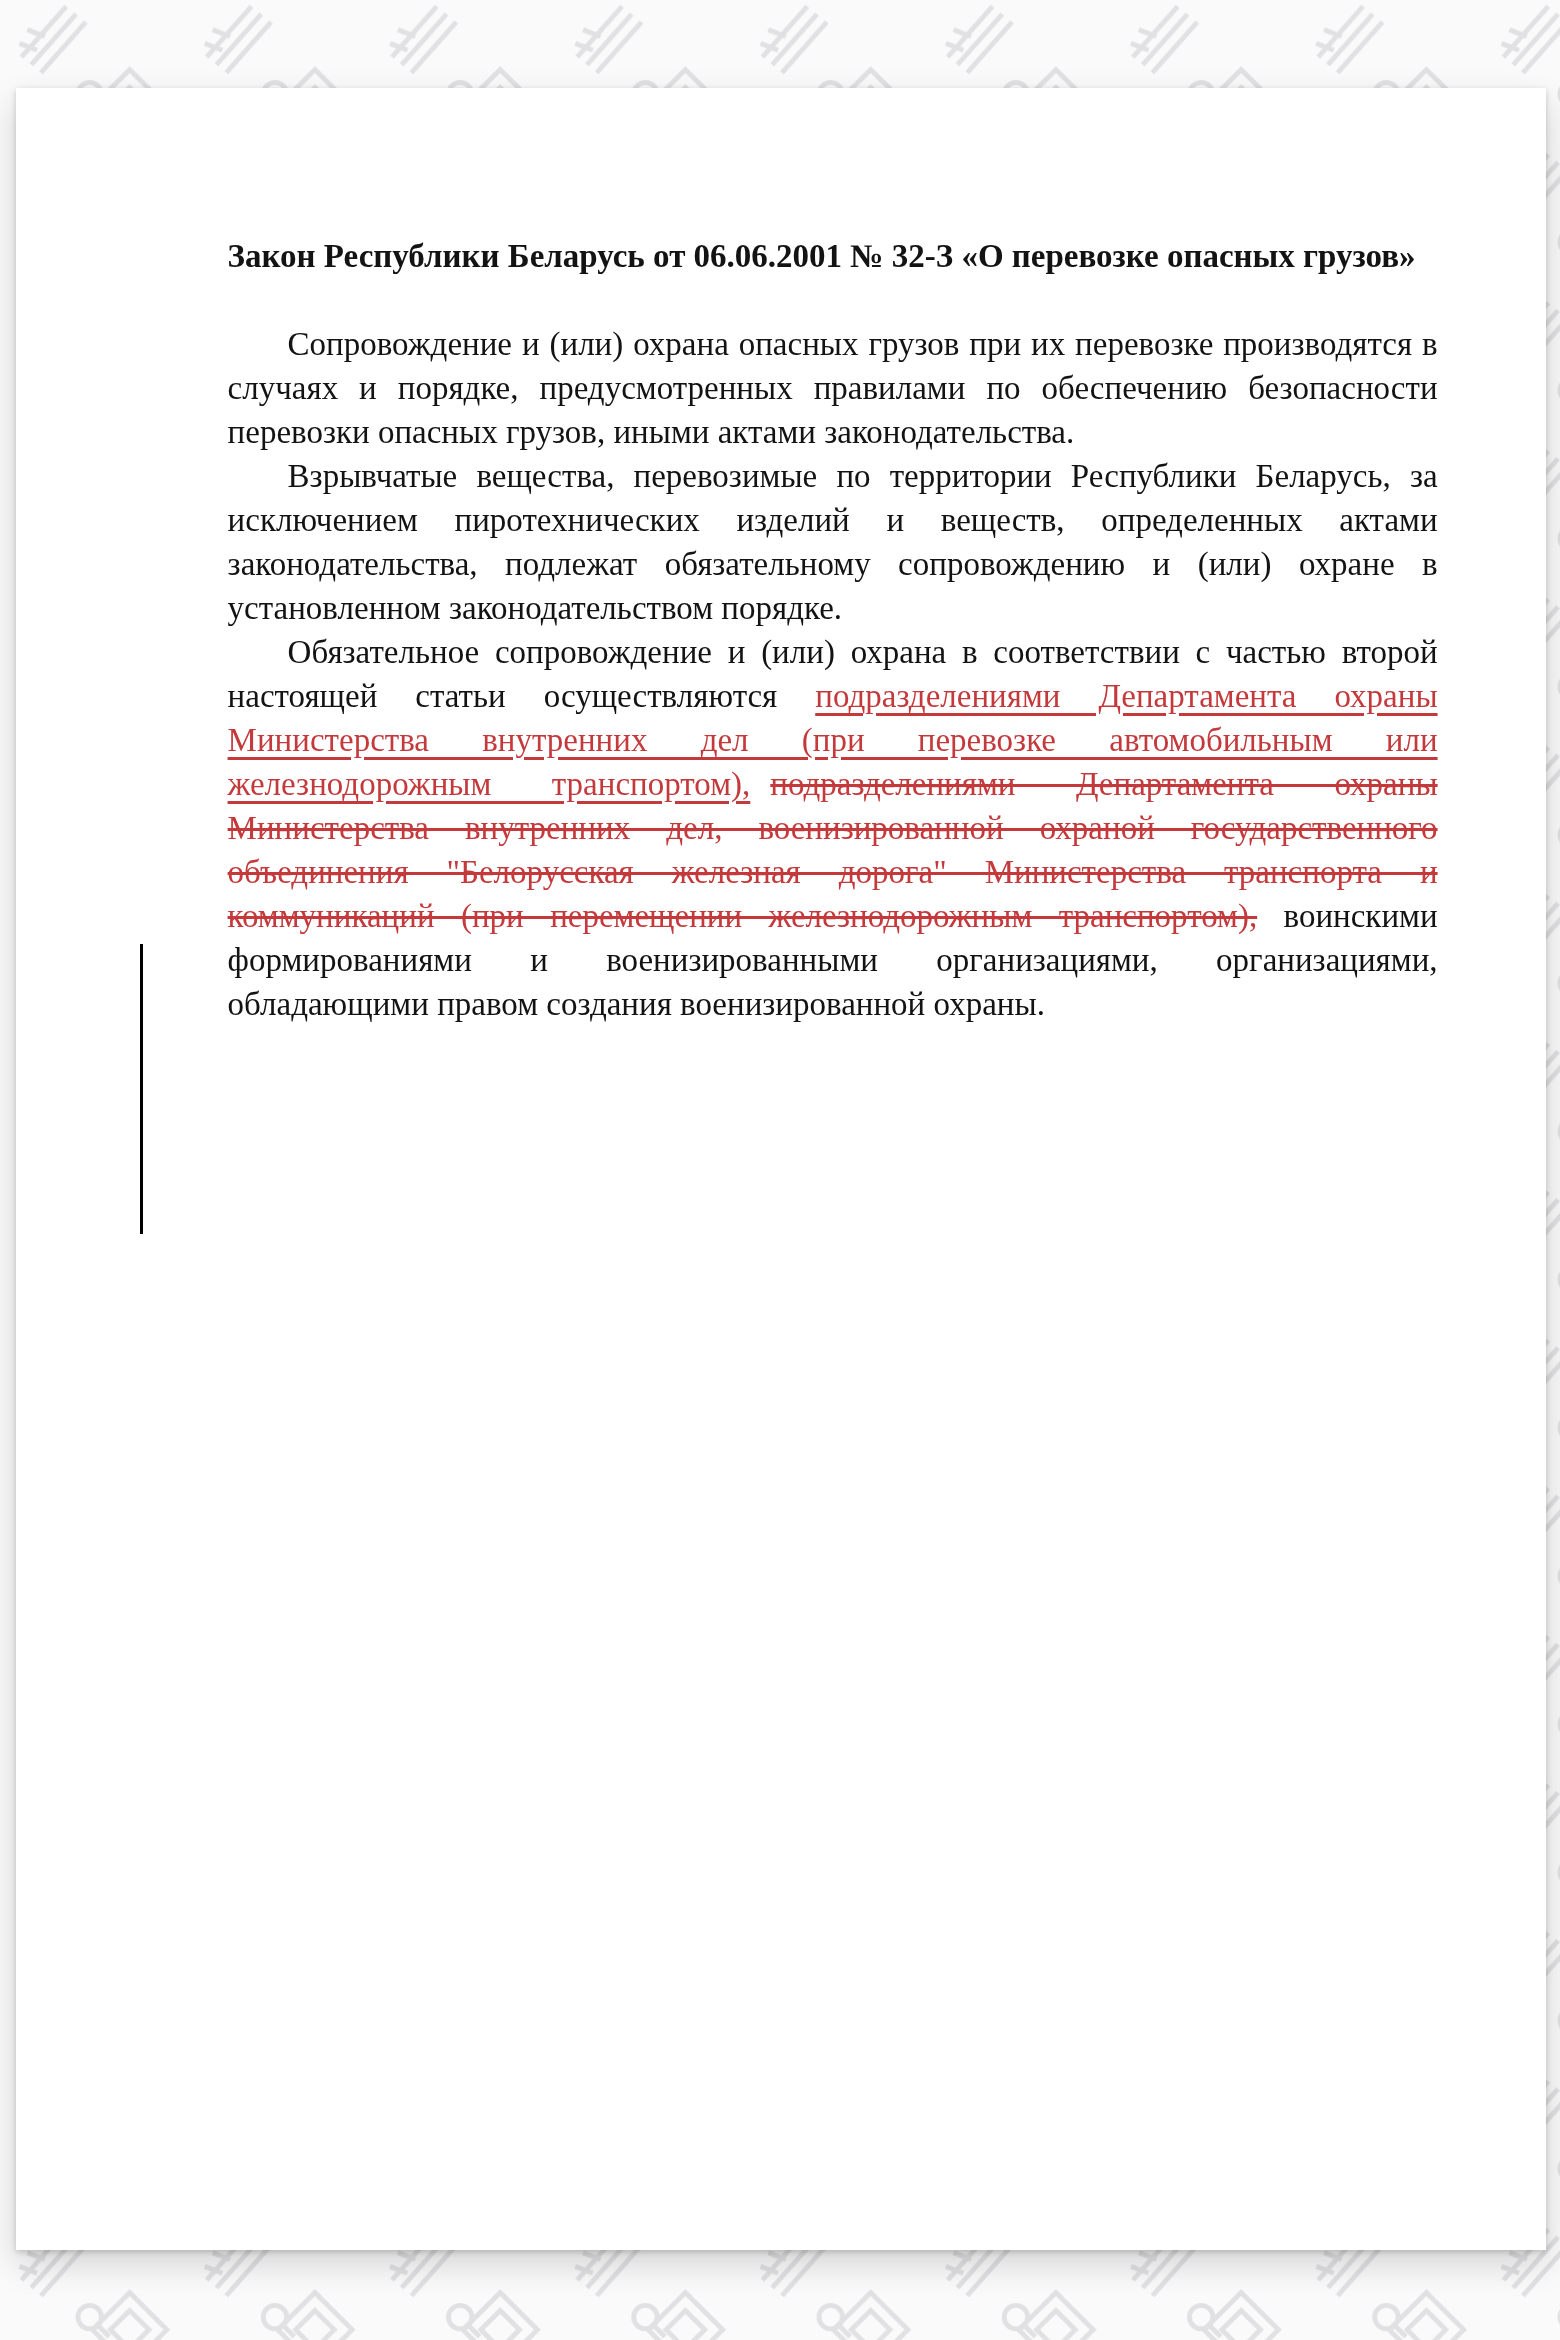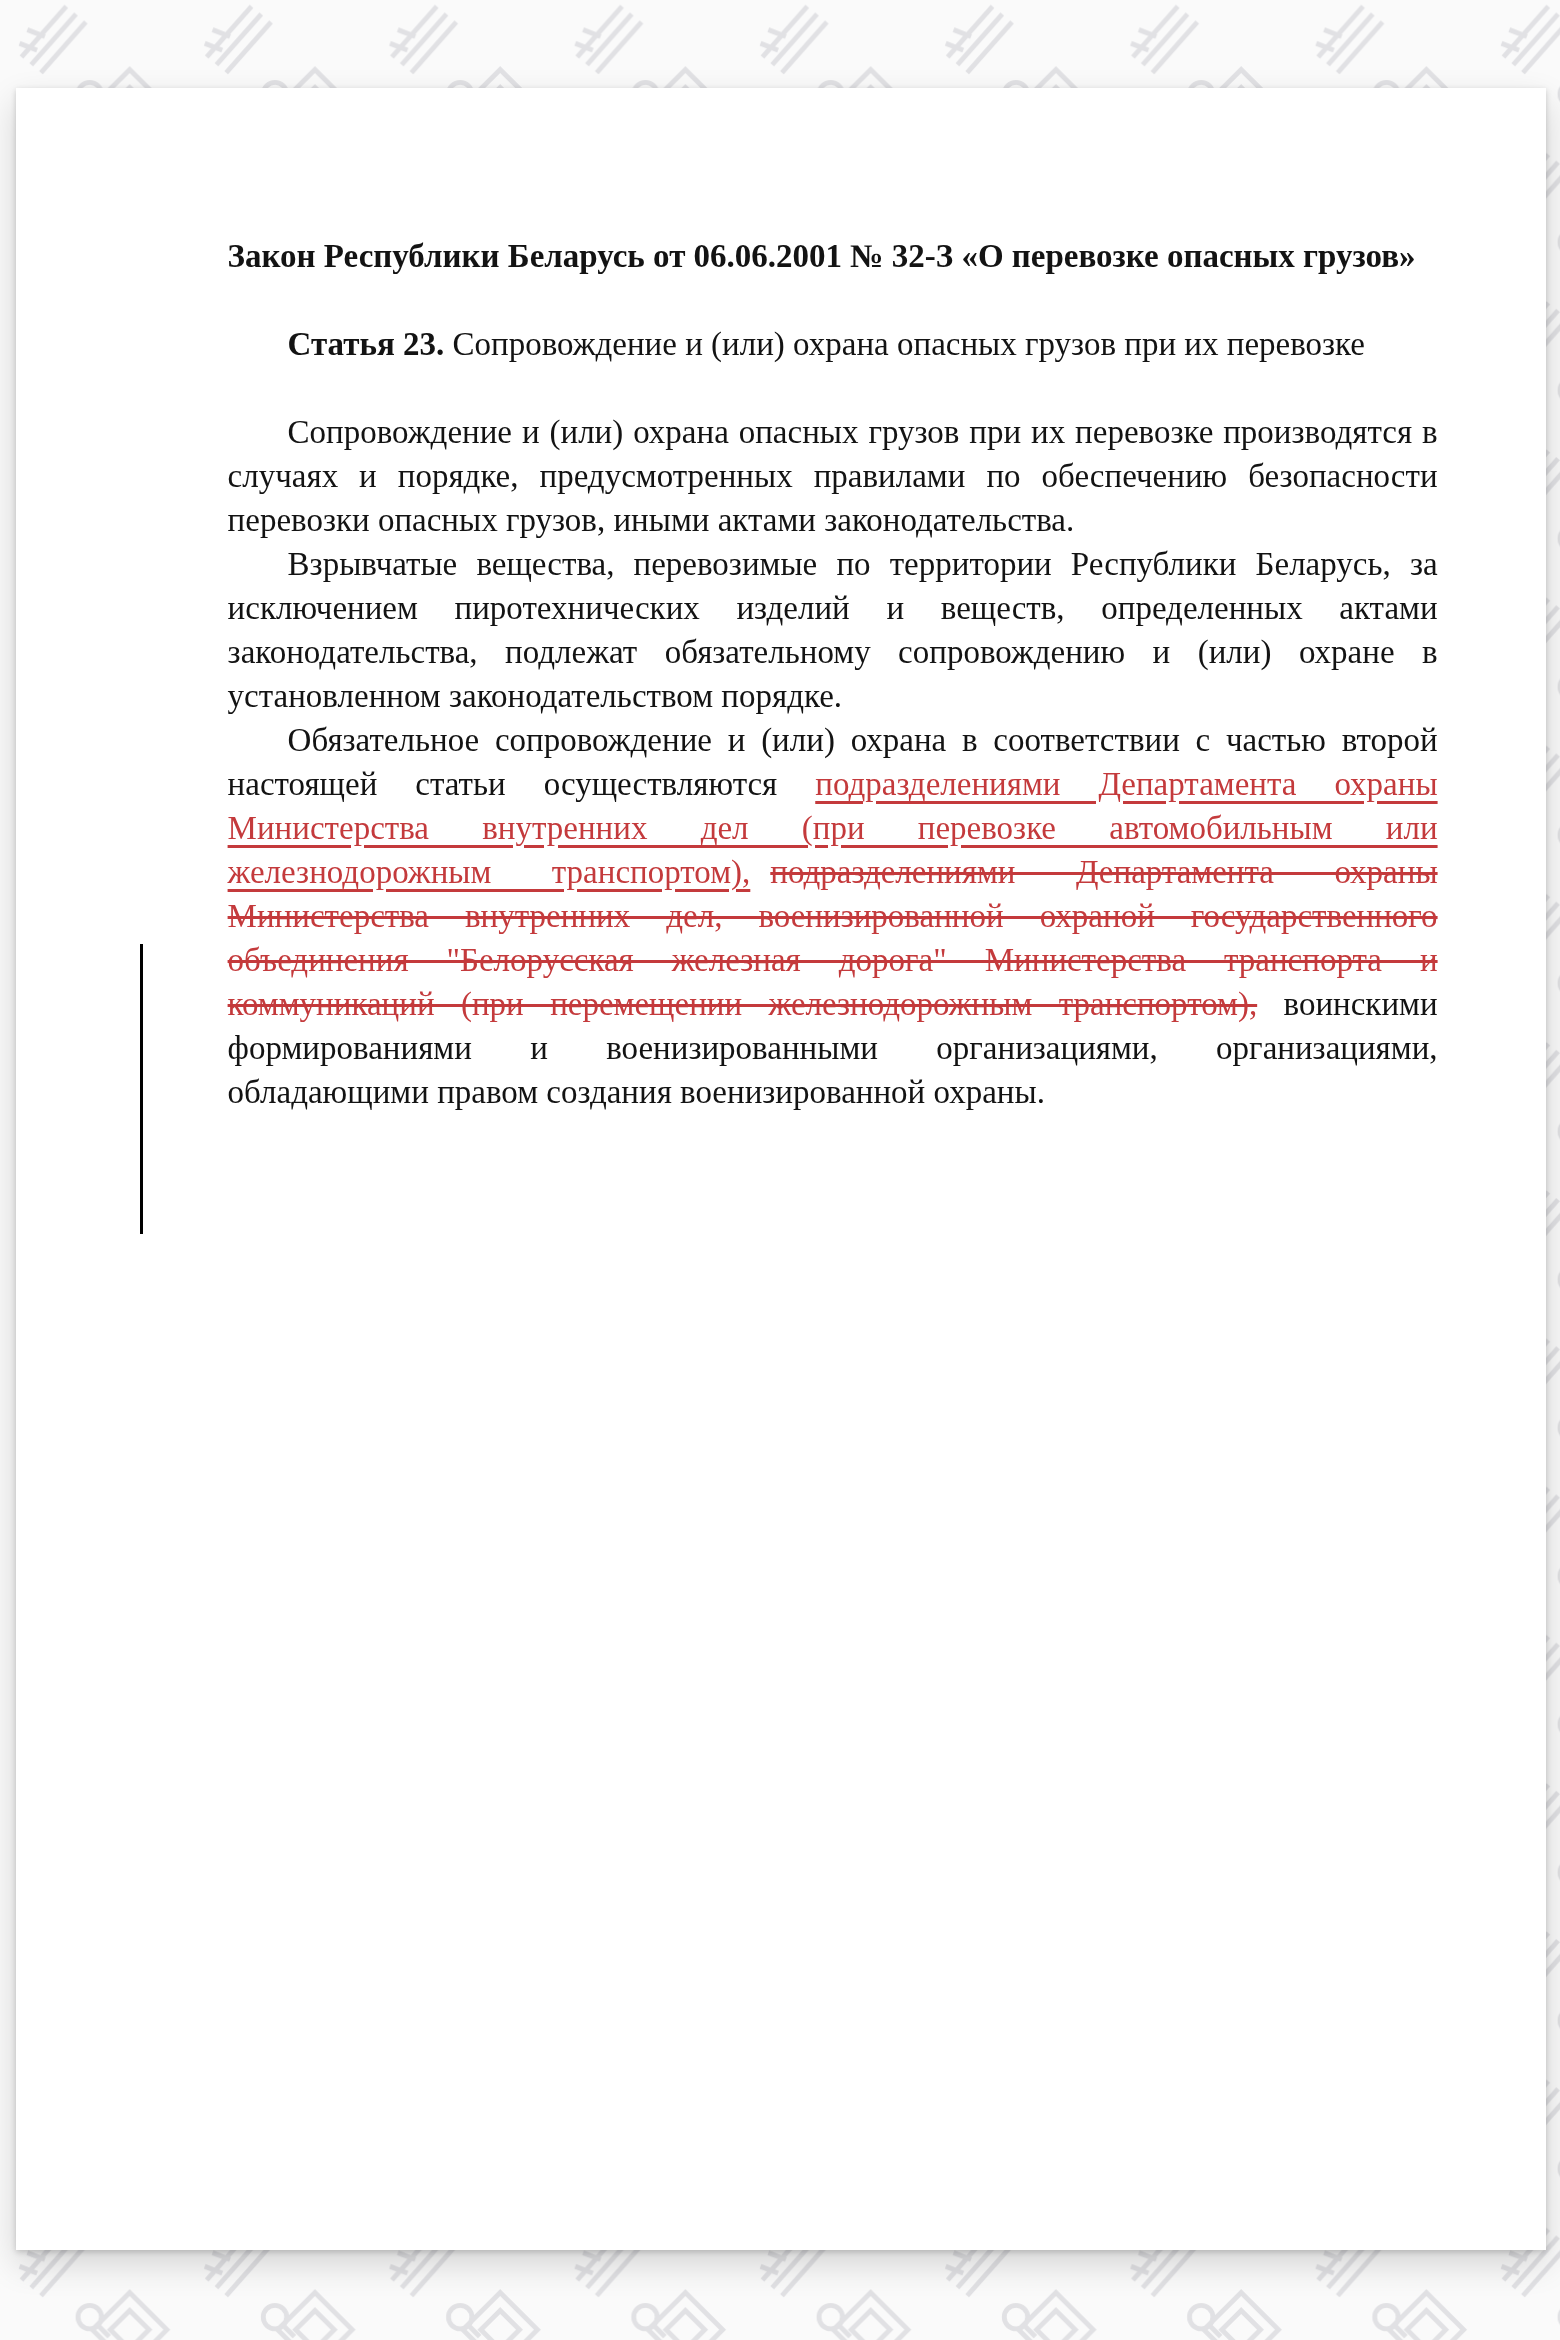--- a/index.html
+++ b/index.html
@@ -90,21 +90,20 @@
   </svg>
 
   <div class="page">
 
     <div class="change-bar"></div>
 
     <div class="content">
 
       <p class="doc-title">Закон Республики Беларусь от 06.06.2001 № 32-З «О перевозке опасных грузов»</p>
 
-      <p class="article-heading"><span class="label">Статья 23.</span> <span>Сопровождение и (или) охрана опасных грузов при их перевозке</span></p>
 
       <div>
           <p class="para"><span class="run-normal">Сопровождение и (или) охрана опасных грузов при их перевозке производятся в случаях и порядке, предусмотренных правилами по обеспечению безопасности перевозки опасных грузов, иными актами законодательства.</span></p>
           <p class="para"><span class="run-normal">Взрывчатые вещества, перевозимые по территории Республики Беларусь, за исключением пиротехнических изделий и веществ, определенных актами законодательства, подлежат обязательному сопровождению и (или) охране в установленном законодательством порядке.</span></p>
           <p class="para"><span class="run-normal">Обязательное сопровождение и (или) охрана в соответствии с частью второй настоящей статьи осуществляются </span><span class="run-inserted">подразделениями Департамента охраны Министерства внутренних дел (при перевозке автомобильным или железнодорожным транспортом),</span><span class="run-deleted">подразделениями Департамента охраны Министерства внутренних дел, военизированной охраной государственного объединения "Белорусская железная дорога" Министерства транспорта и коммуникаций (при перемещении железнодорожным транспортом),</span><span class="run-normal"> воинскими формированиями и военизированными организациями, организациями, обладающими правом создания военизированной охраны.</span></p>
         </div>
 
     </div>
   </div>
 </div>

